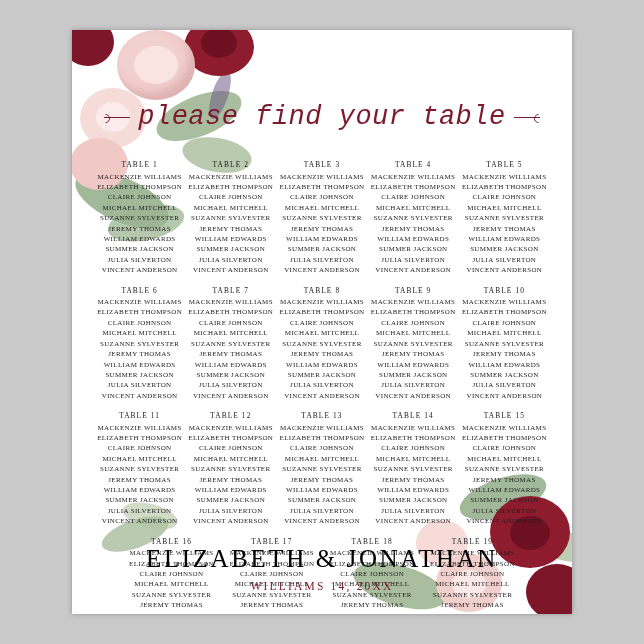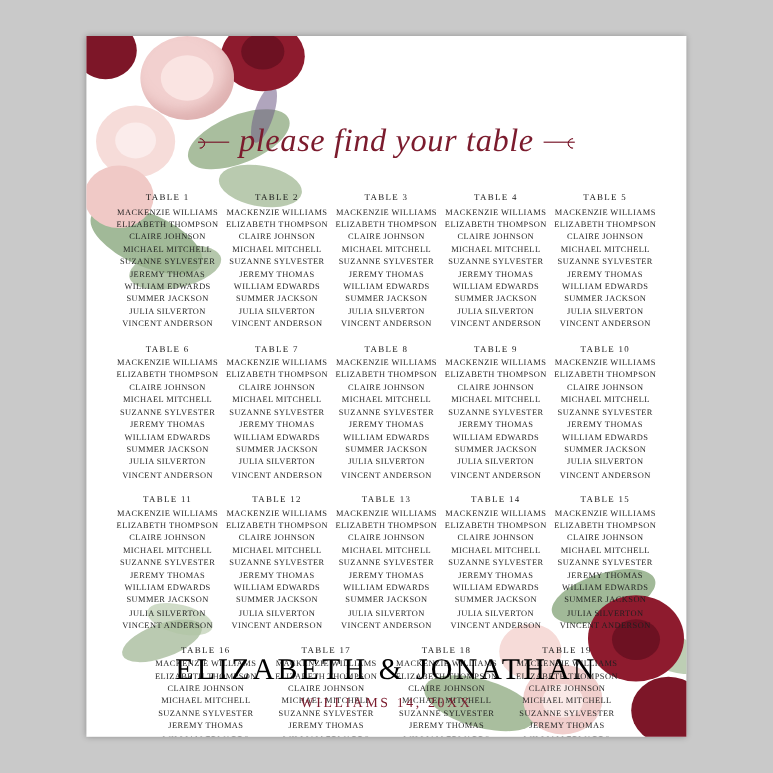--- a/index.html
+++ b/index.html
@@ -64,21 +64,21 @@
   .bl .lf2{ left: 22px; bottom: 30px; width: 56px; height: 24px; background: #b0c4a4; transform: rotate(14deg); opacity:.6;}
 
   
   #header {
     position: absolute;
     left: 0; right: 0;
     top: 72px;
     text-align: center;
   }
   #header-script {
-    font-family: Liberation Serif, serif;
+    font-family: Liberation Mono, monospace;
     font-style: italic;
     font-size: 27px;
     color: #7b1b2d;
     letter-spacing: 0.5px;
     display: inline-block;
     position: relative;
     padding: 0 30px;
   }
   .swirl {
     position: absolute;

